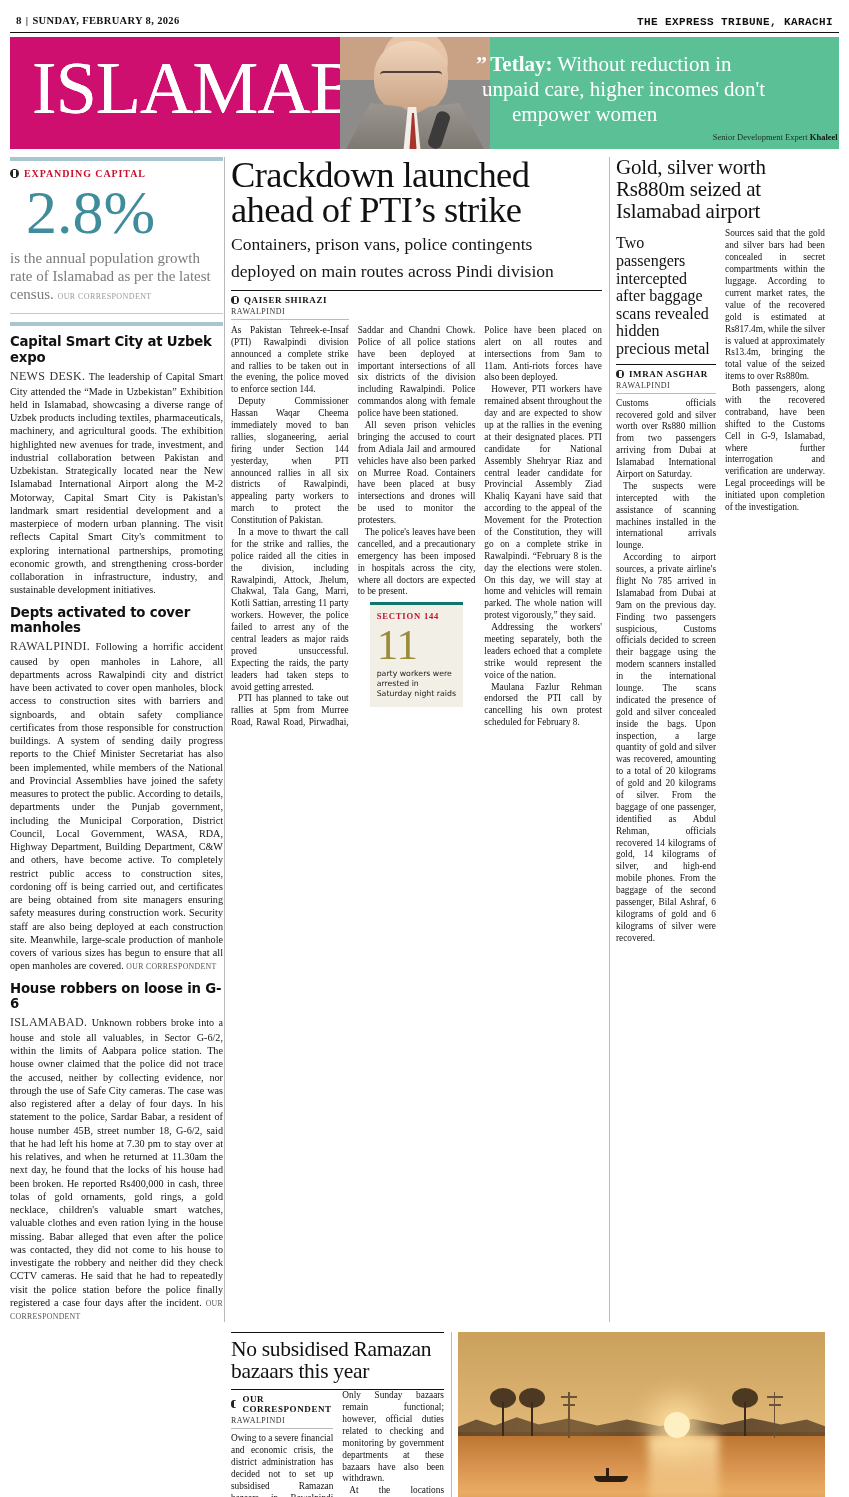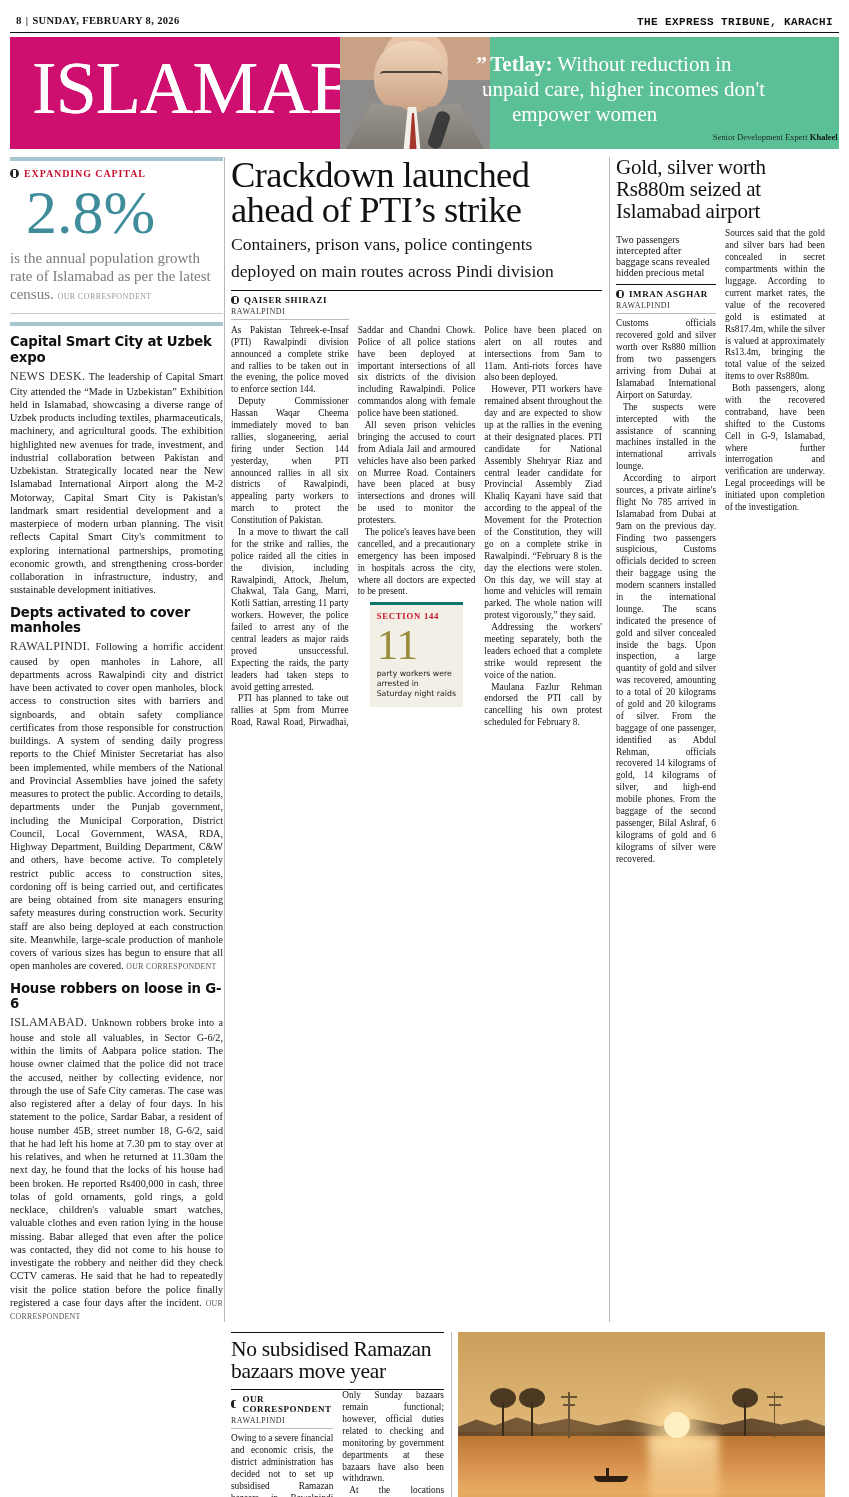--- a/index.html
+++ b/index.html
@@ -132,21 +132,21 @@
   .factbox {
     background: #f1efe6; border-top: 3px solid #0f766e; padding: 6px 7px 8px;
     margin: 4px 12px 6px; break-inside: avoid;
   }
   .factbox .fb-kicker { color:#c8102e; font-size:8.6px; font-weight:bold; letter-spacing:.8px; font-variant:small-caps;}
   .factbox .fb-num { font-size: 43px; color:#9a8c3a; line-height:1; margin:2px 0 3px; }
   .factbox .fb-text { font-family:"DejaVu Sans",sans-serif; font-size:7.8px; line-height:1.28; color:#222;}
 
   
   .head2 { font-size: 21px; line-height: 1.04; letter-spacing:-.2px;}
-  .deck2 { font-size: 10px; line-height: 1.1; margin-top: 6px; }
+  .deck2 { font-size: 16px; line-height: 1.1; margin-top: 6px; }
 
   
   .band2 { display: grid; grid-template-columns: 213px 2px 225px 2px 373px; margin-top: 10px; }
   .hrule-top { border-top: 1px solid #111; margin-bottom: 6px; }
 
   .head3 { font-size: 21.5px; line-height: 1.02; letter-spacing:-.3px; }
 
   
   .photo {
     height: 200px; width: 100%;
@@ -330,21 +330,21 @@
   </div>
 
   <div class="band2">
 
     <div></div>
     <div></div>
 
     <div style="padding:0 6px">
       <div class="hrule-top"></div>
       <div class="head3">No subsidised Ramazan</div>
-      <div class="head3">bazaars move year</div>
+      <div class="head3">bazaars this year</div>
       <div style="border-top:1px solid #111;margin-top:6px"></div>
       <div style="display:grid;grid-template-columns:1fr 1fr;column-gap:9px;">
         <div>
           <div class="byline">
             <span class="glyph"></span>
             <span>OUR CORRESPONDENT</span>
           </div>
           <div class="byline-city">RAWALPINDI</div>
           <p style="font-size:9.3px;line-height:1.28;text-align:justify;margin-top:4px;">Owing to a severe financial and economic crisis, the district administration has decided not to set up subsidised Ramazan bazaars in Rawalpindi Division this year.</p>
           <p style="font-size:9.3px;line-height:1.28;text-align:justify;text-indent:7px;">Ramazan and Eid bazaars were first launched during the era of former president General Ziaul Haq in 1979. Every year, 16 subsidised Ramazan bazaars are established in Rawalpindi city, while 27 such bazaars operate across Rawalpindi Division. These subsidised Ramazan bazaars, which had been held continuously for the past 46 years, have now been completely abolished.</p>

